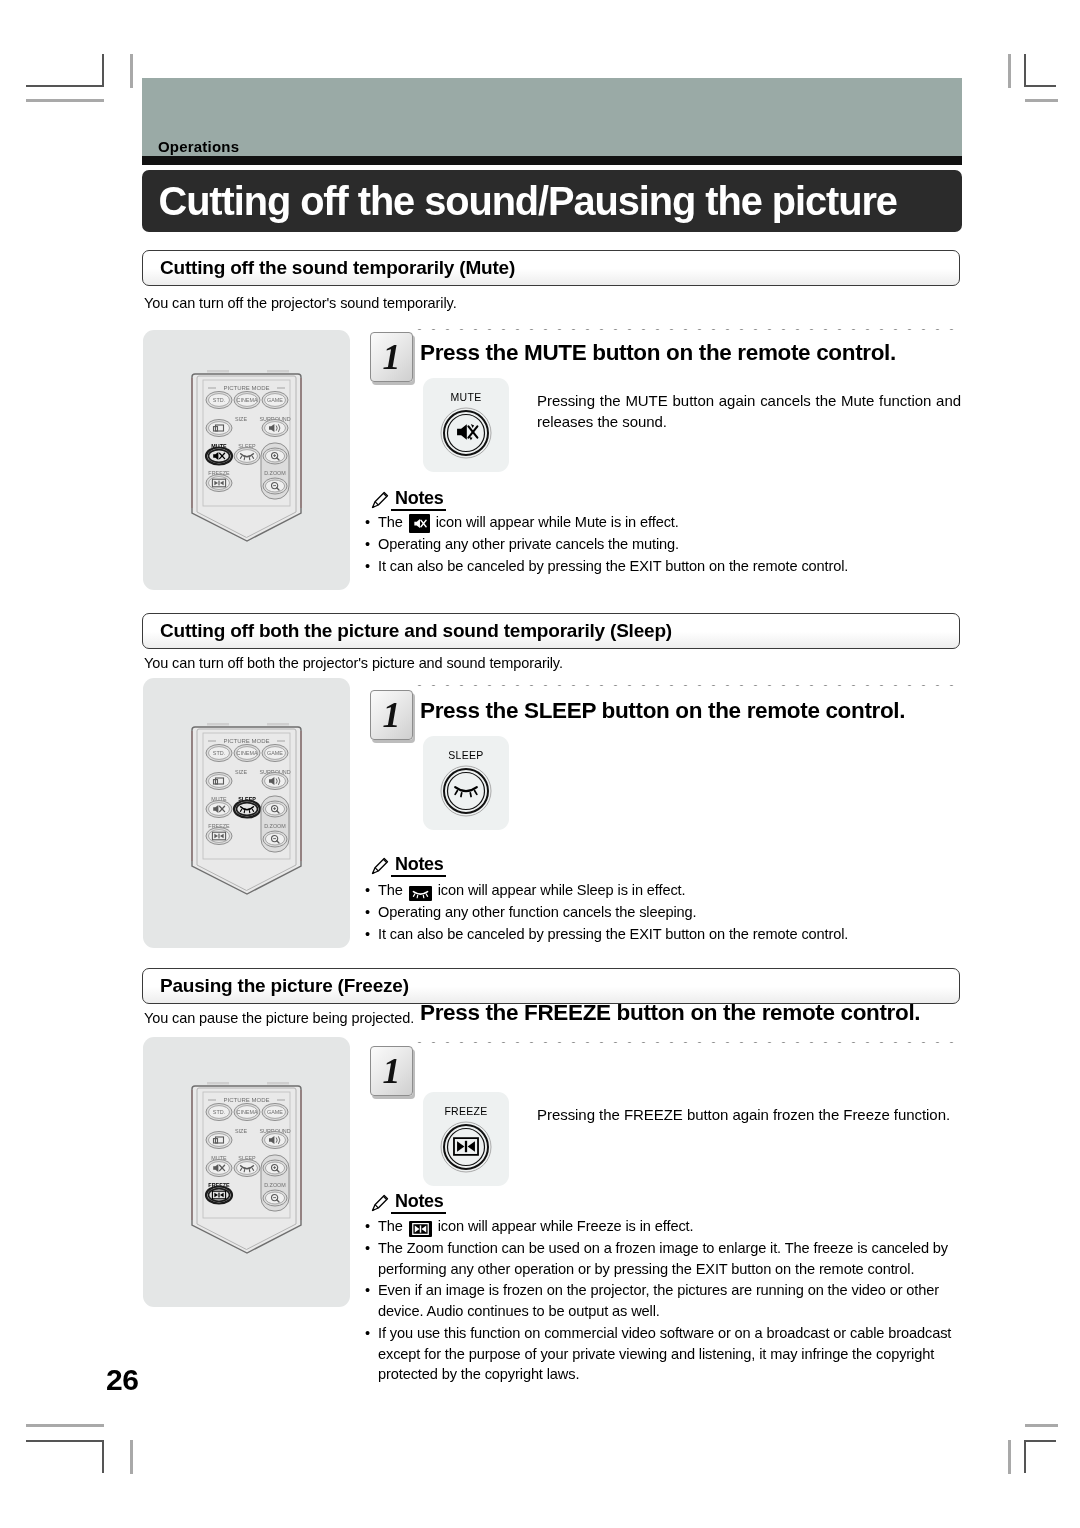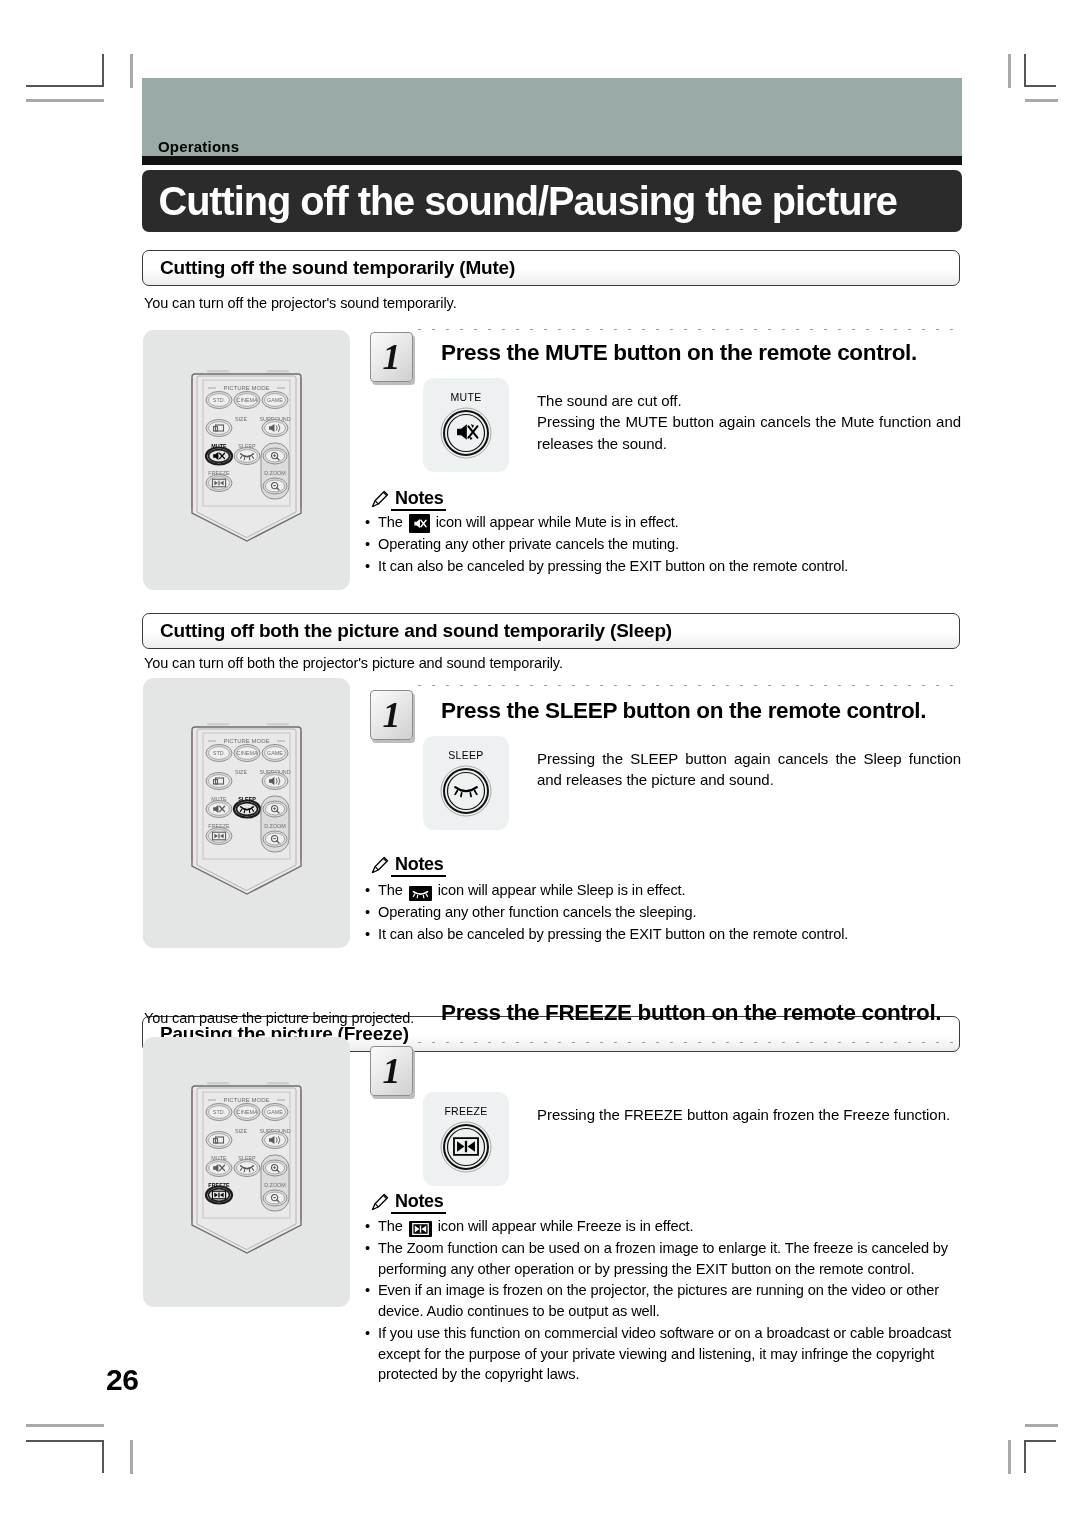--- a/index.html
+++ b/index.html
@@ -140,21 +140,20 @@
     line-height: 1;
     color: #111;
   }
   .step-title {
     position: absolute;
     left: 420px;
     font-size: 22.5px;
     font-weight: bold;
     letter-spacing: -.35px;
     white-space: nowrap;
-    margin-left: 21px;
   }
 
   
   .key-callout {
     position: absolute;
     left: 423px;
     width: 86px; height: 94px;
     background: #eef1f1;
     border-radius: 11px;
     display: flex;
@@ -177,21 +176,21 @@
     line-height: 1.43;
     letter-spacing: -.05px;
   }
   .body-text .just { text-align: justify; }
 
   
   .notes-head {
     position: absolute;
     left: 370px;
     display: flex;
-    align-items: flex-start;
+    align-items: center;
   }
   .notes-head .lbl {
     font-size: 18px;
     font-weight: bold;
     letter-spacing: -.3px;
     border-bottom: 2.5px solid #000;
     padding: 0 2px 1px 4px;
     line-height: 1.05;
   }
   .notes-list {
@@ -383,21 +382,20 @@
       <g stroke="#000" stroke-width="2.6" stroke-linecap="round">
         <line x1="19" y1="9" x2="30" y2="23"></line>
         <line x1="30" y1="9" x2="19" y2="23"></line>
       </g>
       <path d="M22 6 l4 2 -2 3z" fill="#000"></path>
       <path d="M22 26 l-2 -4 4 1z" fill="#000"></path>
     </svg>
       </div>
     </div>
     <div class="body-text" style="top:390px">
-      <div class="">The sound are cut off.</div>
       <div class="just">Pressing the MUTE button again cancels the Mute function and releases the sound.</div>
     </div>
     <div class="notes-head" style="top:489px">
       <span style="line-height:0;margin-right:1px;"><svg width="20" height="20" viewBox="0 0 24 24" aria-hidden="true">
       <path d="M3 21 L6 14 L17 3 L21 7 L10 18 Z" fill="#fff" stroke="#000" stroke-width="1.6" stroke-linejoin="round"></path>
       <path d="M6 14 L10 18" stroke="#000" stroke-width="1.4"></path>
       <path d="M16 4 L20 8" stroke="#000" stroke-width="1.4"></path>
       <path d="M3 21 L5.4 19.4" stroke="#000" stroke-width="1.4"></path>
     </svg></span>
       <span class="lbl">Notes</span>
@@ -542,21 +540,20 @@
       <g stroke="#000" stroke-width="2.4" stroke-linecap="round">
         <line x1="6" y1="11" x2="3" y2="16"></line>
         <line x1="12" y1="14" x2="11" y2="19"></line>
         <line x1="24" y1="14" x2="25" y2="19"></line>
         <line x1="30" y1="11" x2="33" y2="16"></line>
       </g>
     </svg>
       </div>
     </div>
     <div class="body-text" style="top:748px">
-      <div class="just">Pressing the SLEEP button again cancels the Sleep function and releases the picture and sound.</div>
     </div>
     <div class="notes-head" style="top:855px">
       <span style="line-height:0;margin-right:1px;"><svg width="20" height="20" viewBox="0 0 24 24" aria-hidden="true">
       <path d="M3 21 L6 14 L17 3 L21 7 L10 18 Z" fill="#fff" stroke="#000" stroke-width="1.6" stroke-linejoin="round"></path>
       <path d="M6 14 L10 18" stroke="#000" stroke-width="1.4"></path>
       <path d="M16 4 L20 8" stroke="#000" stroke-width="1.4"></path>
       <path d="M3 21 L5.4 19.4" stroke="#000" stroke-width="1.4"></path>
     </svg></span>
       <span class="lbl">Notes</span>
     </div>
@@ -576,21 +573,21 @@
       </div>
       <div class="li">
         <span class="bullet">•</span>
         <span class="li-body"><span>Operating any other function cancels the sleeping.</span><span></span></span>
       </div>
       <div class="li">
         <span class="bullet">•</span>
         <span class="li-body"><span>It can also be canceled by pressing the EXIT button on the remote control.</span><span></span></span>
       </div>
     </div>
-    <div class="sec-head" style="top:1016px">
+    <div class="sec-head" style="top:968px">
       <div class="t">Pausing the picture (Freeze)</div>
     </div>
     <div class="sec-intro" style="top:1010px">You can pause the picture being projected.</div>
     <div class="remote-panel" style="top:1037px;height:270px;padding-top:33px;box-sizing:border-box;">
   <svg class="remote-svg" width="175" height="205" viewBox="0 0 175 205">
 
     <path d="M36 16 h103 a3 3 0 0 1 3 3 v136 l-54 28 -55 -28 v-136 a3 3 0 0 1 3 -3 z" fill="#e9e9e9" stroke="#6e6e6e" stroke-width="1.4"></path>
     <path d="M40 18 h95 a2 2 0 0 1 2 2 v134 l-49.5 25.5 -49.5 -25.5 v-134 a2 2 0 0 1 2 -2 z" fill="none" stroke="#b4b4b4" stroke-width="1"></path>
     <line x1="33" y1="20" x2="33" y2="150" stroke="#9a5a5a" stroke-width="1.1" opacity=".55"></line>
     <line x1="142" y1="20" x2="142" y2="150" stroke="#9a5a5a" stroke-width="1.1" opacity=".55"></line>

